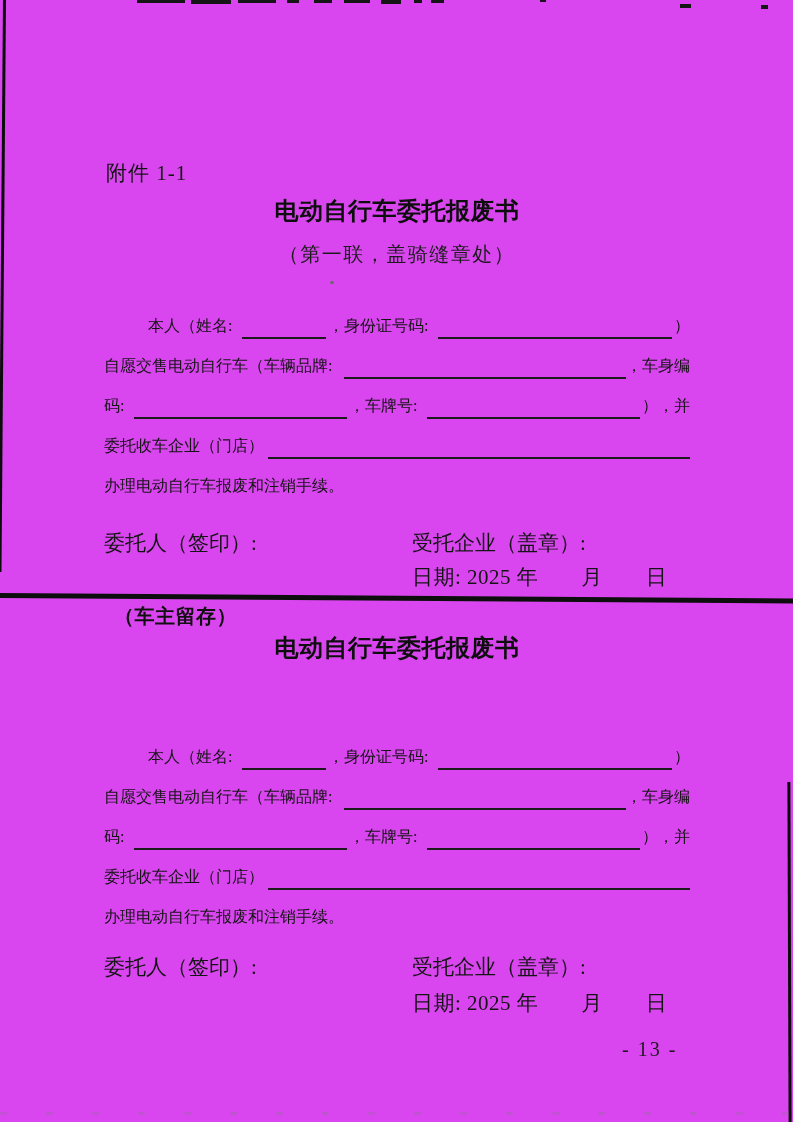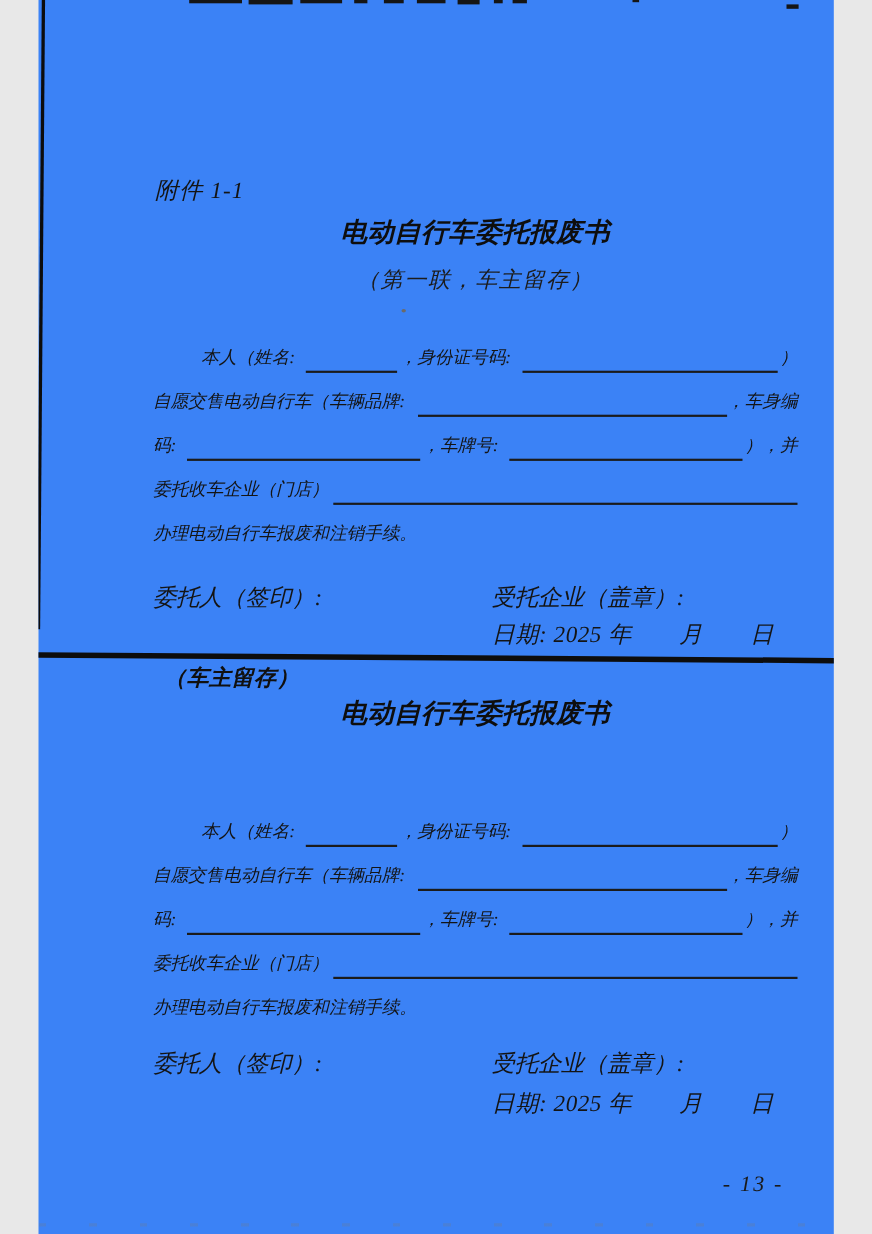--- a/index.html
+++ b/index.html
@@ -1,27 +1,26 @@
 <!DOCTYPE html>
 <html><head>
 <meta charset="utf-8">
 <style>
   * { margin: 0; padding: 0; box-sizing: border-box; }
   html, body { background: #e8e8e8; }
   body { font-family: "Liberation Serif", "DejaVu Serif", serif; }
 
   .page {
     position: relative;
-    width: 723px;
+    width: 793px;
     height: 1122px;
     margin: 0 auto;
-    background: #3b82f6;
+    background: #d946ef;
     overflow: hidden;
     color: #141414;
-    font-style: italic;
   }
 
   
   .edge-line-left {
     position: absolute;
     left: 3px; top: -2px;
     width: 3px; height: 574px;
     background: #0c0c0c;
     transform: rotate(0.45deg);
     transform-origin: top center;
@@ -113,21 +112,21 @@
   .seam-label {
     top: 603px; left: 114px;
     font-size: 20px;
     font-weight: bold;
     font-family: "Liberation Sans", "DejaVu Sans", sans-serif;
     letter-spacing: 0.5px;
     color: #101010;
   }
 
   .page-number {
-    top: 1066px; left: 622px;
+    top: 1038px; left: 622px;
     font-size: 20px;
     letter-spacing: 2px;
     color: #1a1a1a;
   }
 </style>
 </head>
 <body>
 
 <div class="page">
 
@@ -146,21 +145,21 @@
     <div class="noise-dash" style="left:540px;top:0;width:6px;height:2px"></div>
     <div class="noise-dash" style="left:680px;top:4px;width:11px;height:4px"></div>
     <div class="noise-dash" style="left:761px;top:5px;width:7px;height:4px"></div>
   </div>
   <div class="speck-dot"></div>
   <div class="bottom-specks"></div>
 
   <div class="abs att-label">附件 1-1</div>
 
   <div class="abs content-col form-title" style="top:195px">电动自行车委托报废书</div>
-  <div class="abs content-col form-subtitle" style="top:241px">（第一联，车主留存）</div>
+  <div class="abs content-col form-subtitle" style="top:241px">（第一联，盖骑缝章处）</div>
 
   <div class="abs content-col body-block" style="top:306px">
     <div class="line">
       <span class="indent"></span>
       <span class="txt">本人（姓名: </span>
       <span class="blank short"></span>
       <span class="txt">，身份证号码: </span>
       <span class="blank med2"></span>
       <span class="txt">）</span>
     </div>

